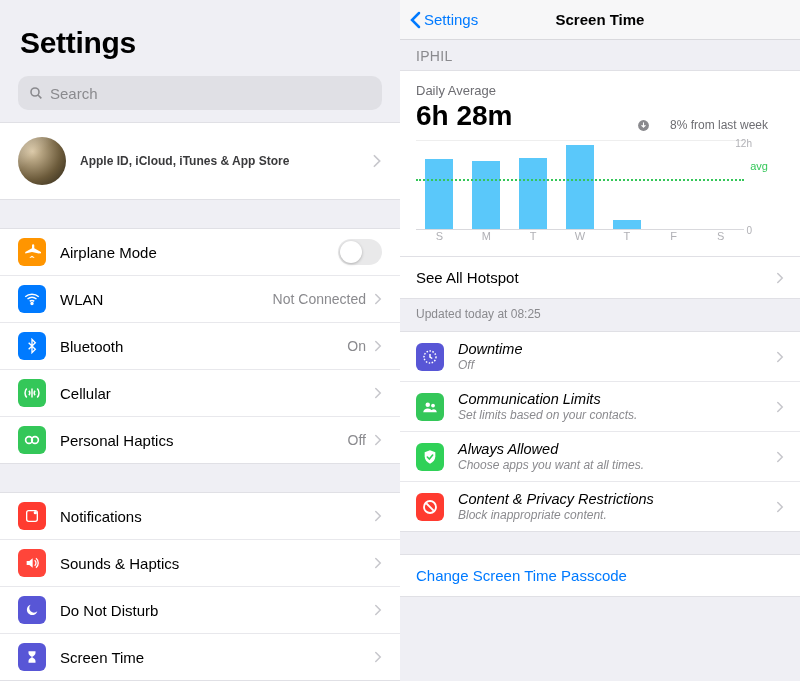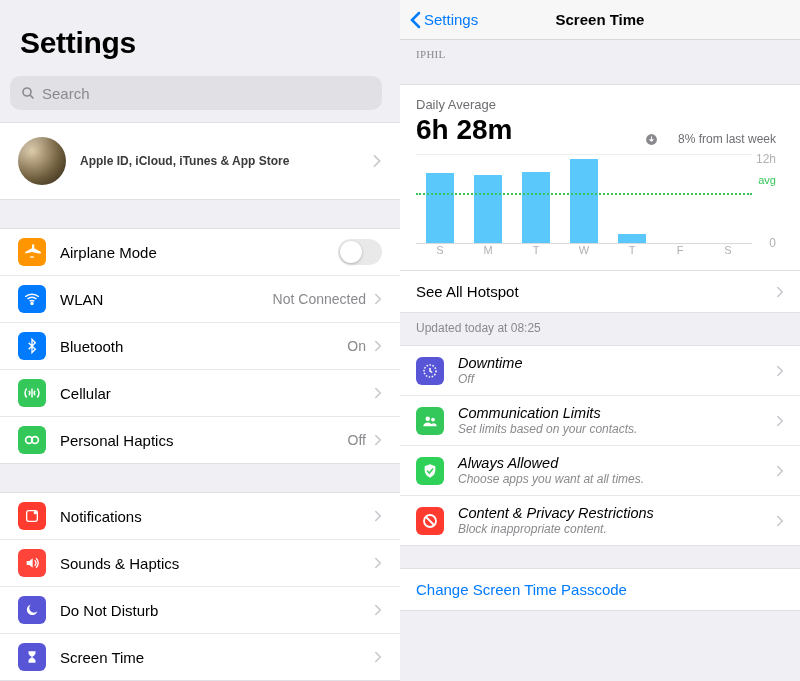--- a/index.html
+++ b/index.html
@@ -14,21 +14,21 @@
     color: #000;
   }
   .pane { height: 100%; overflow: hidden; }
   .left { width: 400px; background: #efeff4; }
   .right { flex: 1; background: #efeff4; display: flex; flex-direction: column; }
 
   
   .l-header { padding: 26px 20px 8px 20px; }
   .l-title { font-size: 30px; font-weight: 700; letter-spacing: -0.3px; }
   .search {
-    margin: 8px 18px 12px 10px;
+    margin: 8px 18px 12px 18px;
     background: #e0e0e5;
     border-radius: 10px;
     height: 34px;
     display: flex; align-items: center;
     padding: 0 10px;
     color: #8a8a8e;
   }
   .search svg { margin-right: 6px; }
   .search input {
     border: none; background: transparent; outline: none;
@@ -104,35 +104,35 @@
   }
   .nav-back {
     position: absolute; left: 8px; top: 0; bottom: 0;
     display: flex; align-items: center;
     color: #007aff; font-size: 15px;
   }
   .nav-back svg { margin-right: 2px; }
   .nav-title { font-size: 15px; font-weight: 600; }
 
   .sect-header {
-    font-size: 11px; color: #8a8a8e;
-    padding: 8px 16px 24px; letter-spacing: .3px; font-family: Liberation Serif, serif;
+    font-size: 14px; color: #8a8a8e;
+    padding: 8px 16px 6px; letter-spacing: .3px;
   }
   .card {
     background: #fff; border-top: 0.5px solid #e0e0e5; border-bottom: 0.5px solid #e0e0e5;
-    padding: 12px 24px 6px 16px;
+    padding: 12px 32px 6px 16px;
   }
   .da-label { font-size: 13px; color: #6d6d72; }
   .da-value { font-size: 28px; font-weight: 700; margin-top: 2px; }
   .card-top { display:flex; align-items: flex-end; justify-content: space-between; }
   .delta { font-size: 12px; color: #6d6d72; display:flex; align-items:center; gap:20px; }
   .delta svg { margin-top:1px; }
 
   .chart { position: relative; height: 110px; margin-top: 8px; }
-  .ylab { position:absolute; right:0; font-size:12px; color:#b0b0b5; }
+  .ylab { position:absolute; right:16px; font-size:10px; color:#b0b0b5; }
   .ylab.top { top:-2px; }
   .ylab.bot { bottom:14px; }
   .avg-line { position:absolute; left:0; right:24px; border-top:2px dotted #34c759; }
   .avg-lab { position:absolute; right:0; font-size:11px; color:#34c759; }
   .bars { position:absolute; left:0; right:24px; bottom:20px; top:0; display:flex; align-items:flex-end; }
   .barcell { flex:1; display:flex; justify-content:center; align-items:flex-end; height:100%; }
   .bar { width: 28px; background:#5ac8fa; }
   .xaxis { position:absolute; left:0; right:24px; bottom:0; height:20px; display:flex; }
   .xaxis span { flex:1; text-align:center; font-size:11px; color:#b0b0b5; }
   .xaxis-line { position:absolute; left:0; right:24px; bottom:20px; border-top:1px solid #d9d9dd; }

